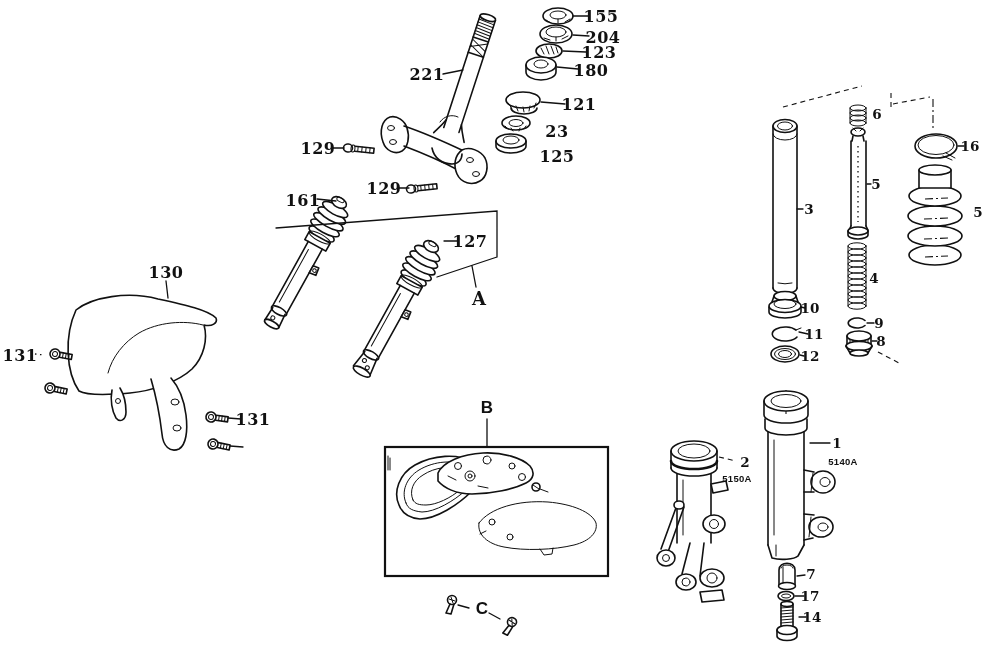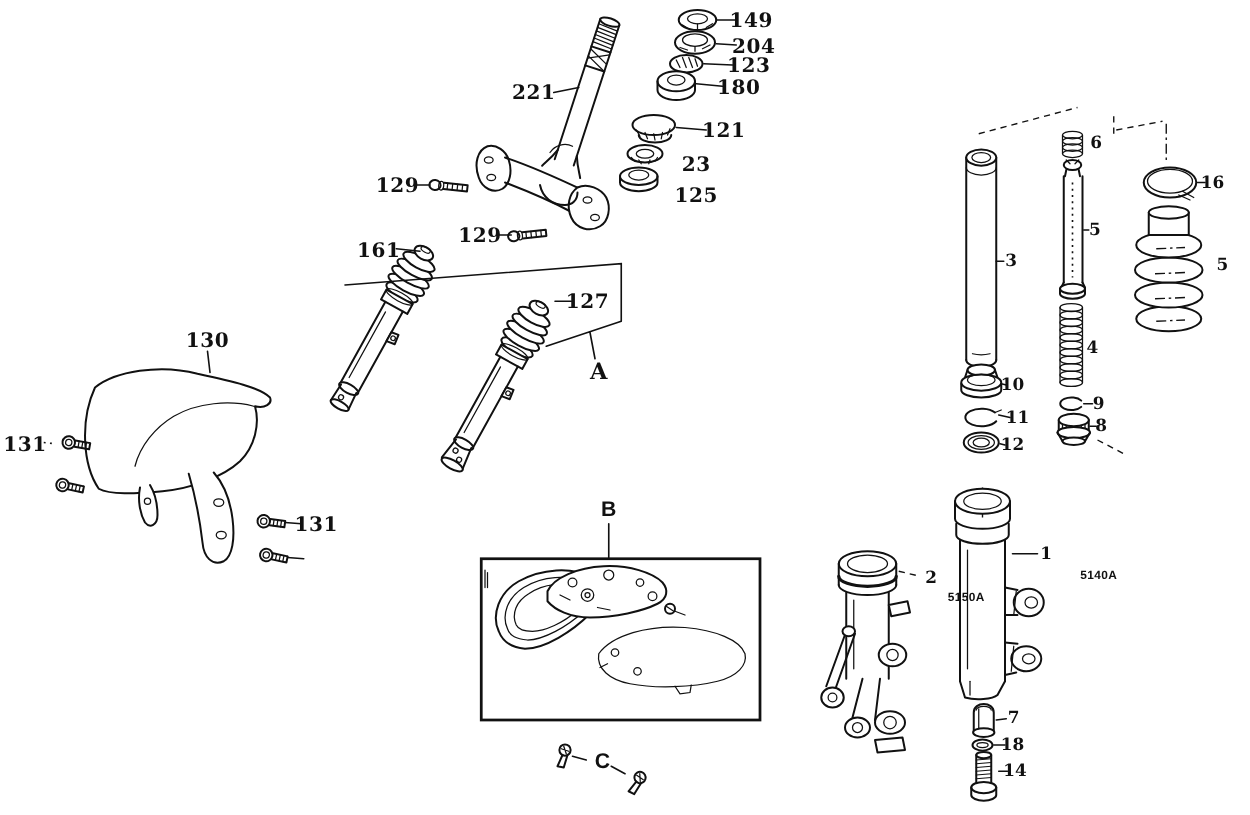--- a/index.html
+++ b/index.html
@@ -3,21 +3,21 @@
 <meta charset="utf-8">
 <style>
   html,body{margin:0;padding:0;background:#fff;}
   .stage{position:relative;width:1000px;height:652px;background:#fff;overflow:hidden;font-family:"DejaVu Serif",serif;}
   .stage svg{position:absolute;left:0;top:0;}
   .lbl{position:absolute;transform:translate(-50%,-50%);color:#111;white-space:nowrap;user-select:none;}
   .big{font:bold 16px "DejaVu Serif",serif;letter-spacing:.5px;}
   .small{font:bold 13.5px "DejaVu Serif",serif;}
   .letter{font:600 17px "Liberation Sans",sans-serif;}
   .letterA{font:bold 18px "DejaVu Serif",serif;}
-  .code{font:bold 9.5px "Liberation Sans",sans-serif;letter-spacing:.3px;margin-left:36px;}
+  .code{font:bold 9.5px "Liberation Sans",sans-serif;letter-spacing:.3px;}
   .s{stroke:#111;fill:none;stroke-width:1.6;stroke-linecap:round;stroke-linejoin:round;}
   .sf{stroke:#111;fill:#fff;stroke-width:1.6;stroke-linecap:round;stroke-linejoin:round;}
   .th{stroke:#111;fill:none;stroke-width:1;stroke-linecap:round;}
   .ld{stroke:#111;fill:none;stroke-width:1.3;stroke-linecap:round;}
   .dash{stroke:#111;fill:none;stroke-width:1.1;stroke-dasharray:5 4;}
   .dot{stroke:#111;fill:none;stroke-width:1.3;stroke-dasharray:1.5 3.5;}
   .dashdot{stroke:#111;fill:none;stroke-width:1.1;stroke-dasharray:8 3 2 3;}
   .box{stroke:#111;fill:none;stroke-width:2.2;}
 </style>
 </head>
@@ -356,21 +356,21 @@
     <path class="ld" d="M573,16 L588,16 M573,35 L589,36 M563,51 L586,52 M557,67 L578,69 M541,102 L565,104
       M443,74 L463,70 M332,148 L344,148 M398,188 L409,188 M317,199 L336,201 M444,241 L457,241
       M166,281 L168,298 M228,418 L241,419 M230,446 L243,447 M487,419 L487,446
       M458,605 L469,608 M489,613 L500,619
       M797,209 L803,209 M867,184 L871,184 M867,323 L874,323 M872,341 L877,341 M958,146 L964,146
       M801,307 L805,308 M799,332 L808,334 M800,355 L804,356 M810,443 L830,443
       M797,576 L805,575 M795,596 L804,596 M799,617 L806,617"></path>
   </g>
 </svg>
 
-  <div class="lbl big" style="left:601px;top:16px">149</div>
+  <div class="lbl big" style="left:601px;top:16px">155</div>
   <div class="lbl big" style="left:603px;top:37px">204</div>
   <div class="lbl big" style="left:599px;top:52px">123</div>
   <div class="lbl big" style="left:591px;top:70px">180</div>
   <div class="lbl big" style="left:579px;top:104px">121</div>
   <div class="lbl big" style="left:557px;top:131px">23</div>
   <div class="lbl big" style="left:557px;top:156px">125</div>
   <div class="lbl big" style="left:427px;top:74px">221</div>
   <div class="lbl big" style="left:318px;top:148px">129</div>
   <div class="lbl big" style="left:384px;top:188px">129</div>
   <div class="lbl big" style="left:303px;top:200px">161</div>
@@ -388,21 +388,21 @@
   <div class="lbl small" style="left:809px;top:209px">3</div>
   <div class="lbl small" style="left:874px;top:278px">4</div>
   <div class="lbl small" style="left:876px;top:184px">5</div>
   <div class="lbl small" style="left:877px;top:114px">6</div>
   <div class="lbl small" style="left:811px;top:574px">7</div>
   <div class="lbl small" style="left:881px;top:341px">8</div>
   <div class="lbl small" style="left:879px;top:323px">9</div>
   <div class="lbl small" style="left:810px;top:308px">10</div>
   <div class="lbl small" style="left:814px;top:334px">11</div>
   <div class="lbl small" style="left:810px;top:356px">12</div>
-  <div class="lbl small" style="left:810px;top:596px">18</div>
+  <div class="lbl small" style="left:810px;top:596px">17</div>
   <div class="lbl small" style="left:812px;top:617px">14</div>
   <div class="lbl small" style="left:978px;top:212px">5</div>
   <div class="lbl small" style="left:970px;top:146px">16</div>
 
   <div class="lbl code" style="left:737px;top:478px">5150A</div>
   <div class="lbl code" style="left:843px;top:461px">5140A</div>
 
 </div>
 
 </body></html>

